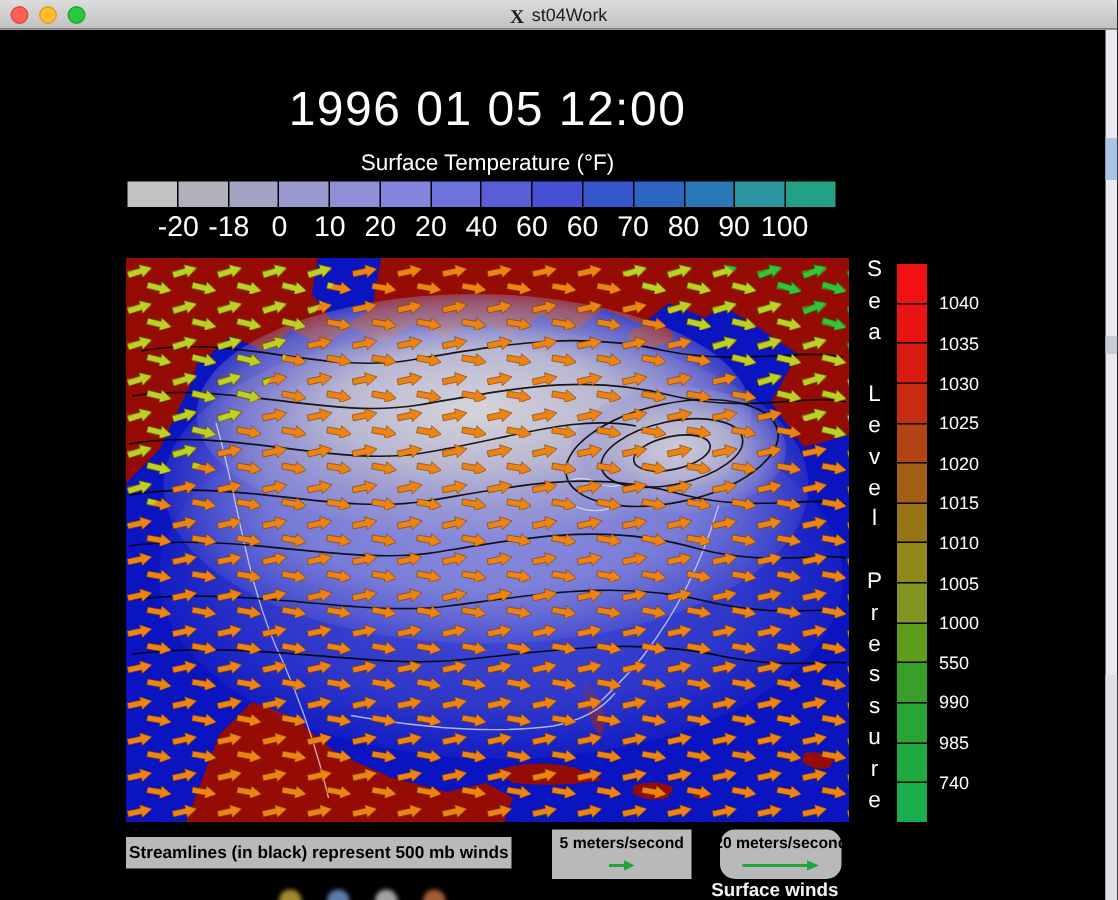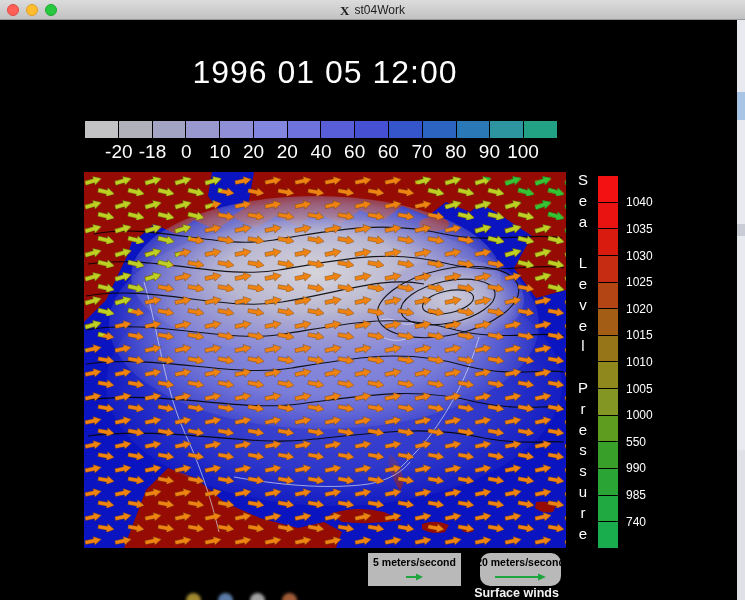--- a/index.html
+++ b/index.html
@@ -104,20 +104,21 @@
       <span class="light min"></span>
       <span class="light zoom"></span>
     </div>
     <div class="win-title">
       <span class="x11-glyph">X</span>
       <span>st04Work</span>
     </div>
   </div>
 
   <div class="timestamp">1996 01 05 12:00</div>
+  <div class="temp-title">Surface Temperature (°F)</div>
 
   <div class="temp-bar">
       <span class="temp-seg" style="background: rgb(195, 195, 198);"></span>
       <span class="temp-seg" style="background: rgb(177, 177, 187);"></span>
       <span class="temp-seg" style="background: rgb(163, 163, 195);"></span>
       <span class="temp-seg" style="background: rgb(153, 153, 207);"></span>
       <span class="temp-seg" style="background: rgb(143, 143, 216);"></span>
       <span class="temp-seg" style="background: rgb(130, 134, 222);"></span>
       <span class="temp-seg" style="background: rgb(109, 114, 221);"></span>
       <span class="temp-seg" style="background: rgb(87, 94, 216);"></span>
@@ -277,20 +278,21 @@
       <span class="press-tick">1015</span>
       <span class="press-tick">1010</span>
       <span class="press-tick">1005</span>
       <span class="press-tick">1000</span>
       <span class="press-tick">550</span>
       <span class="press-tick">990</span>
       <span class="press-tick">985</span>
       <span class="press-tick">740</span>
     </div>
 
+  <div class="note-box">Streamlines (in black) represent 500 mb winds</div>
 
   <div class="legend-box legend-5">
     <div class="legend-label">5 meters/second</div>
     <svg width="22" height="10" viewBox="0 0 22 10">
       <line x1="2" y1="5" x2="12" y2="5" stroke="#1fa53e" stroke-width="2"></line>
       <polygon points="12,1.5 19,5 12,8.5" fill="#1fa53e"></polygon>
     </svg>
   </div>
 
   <div class="legend-box legend-20">

